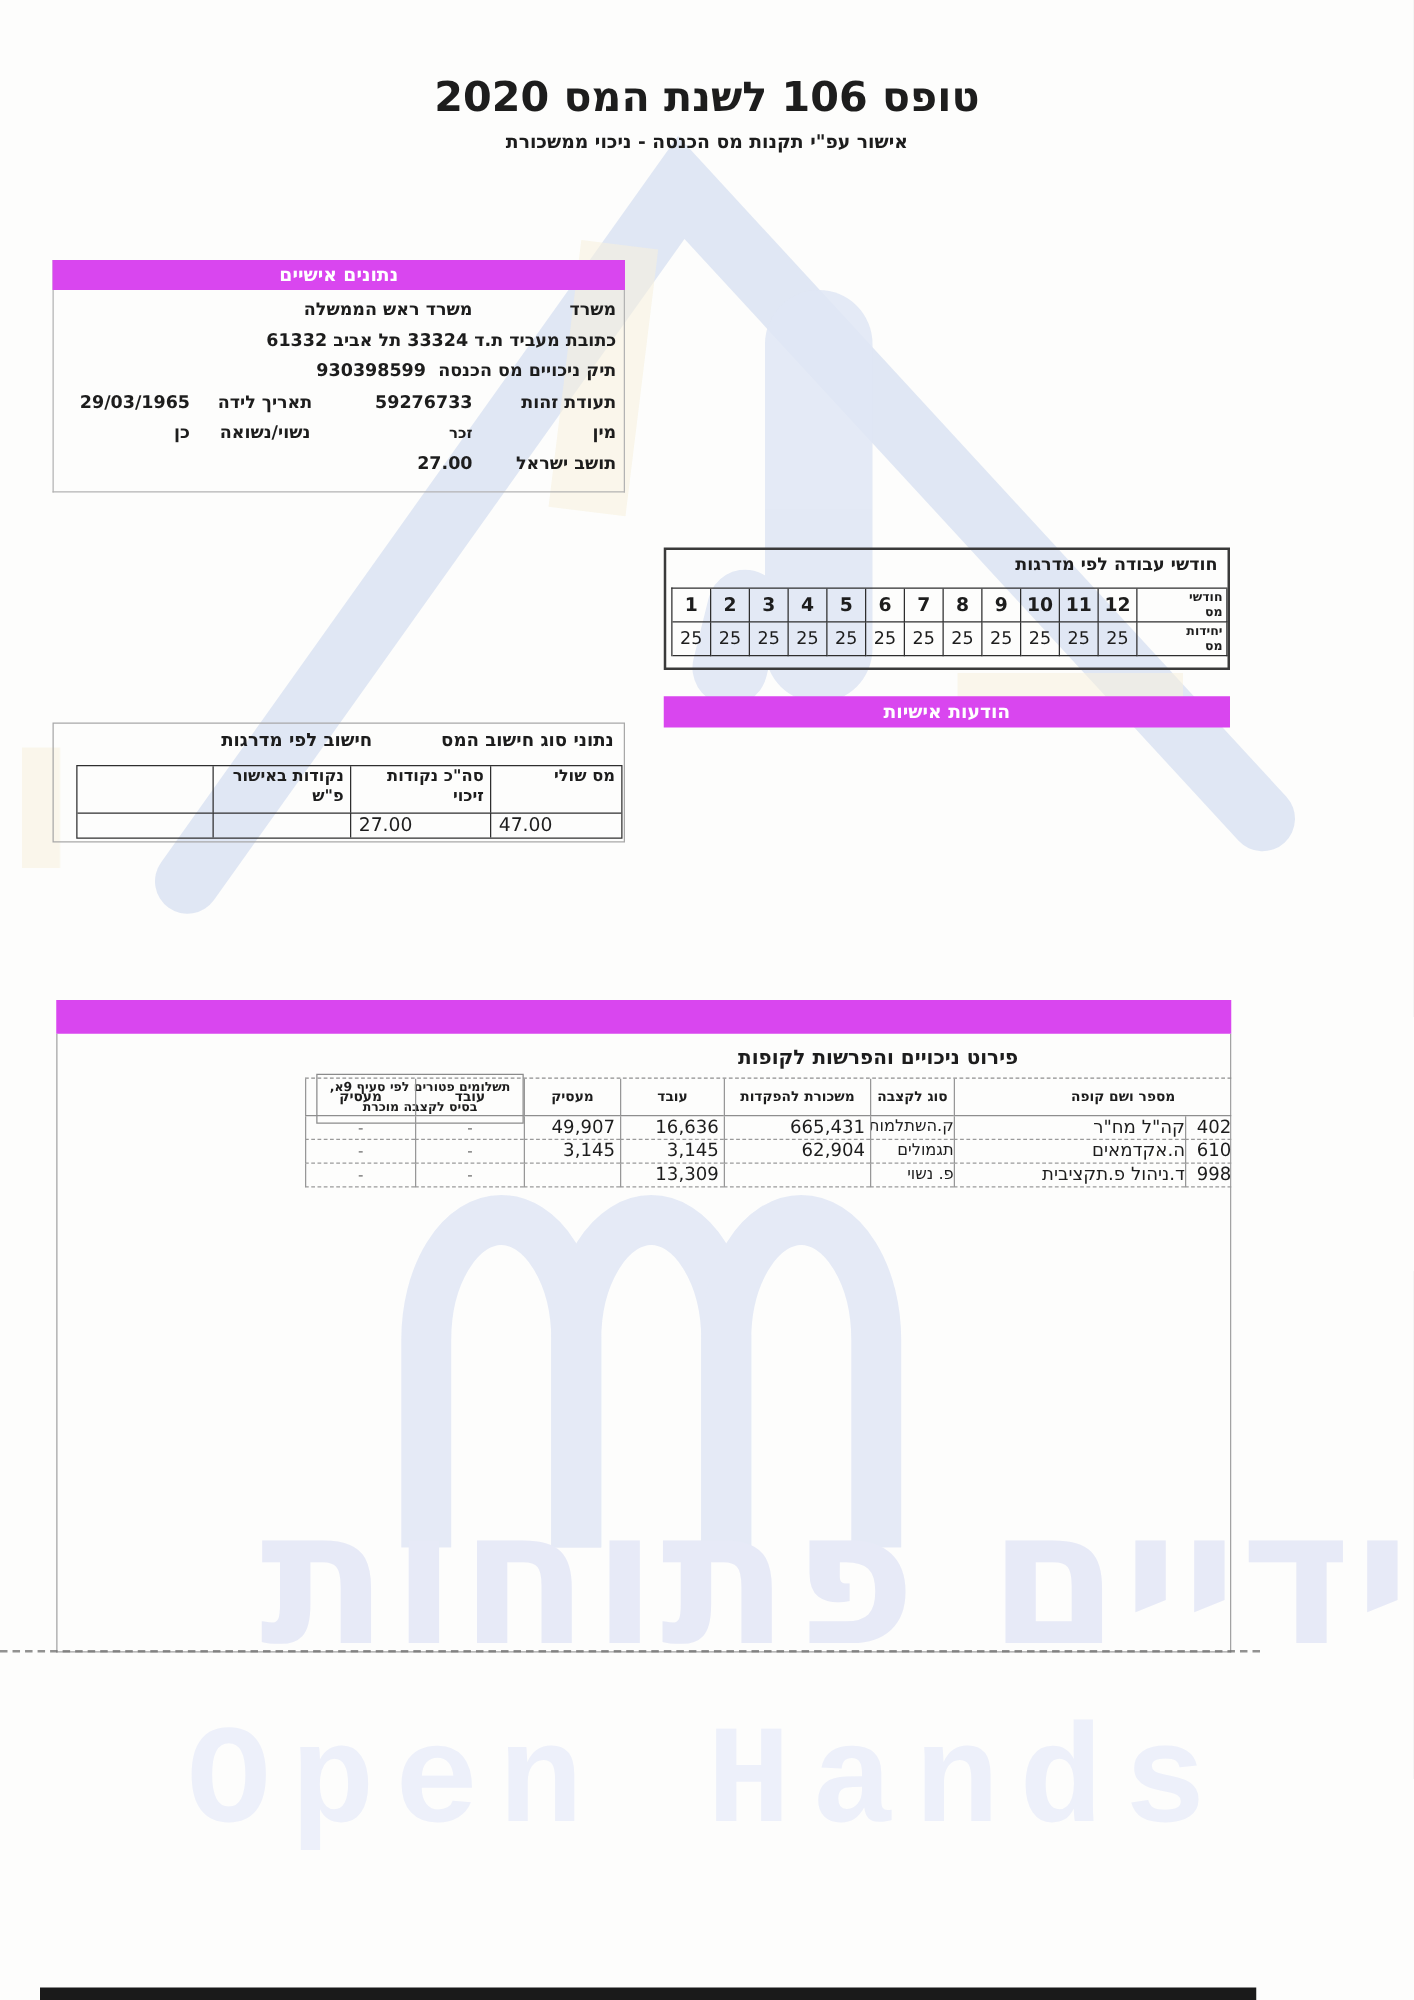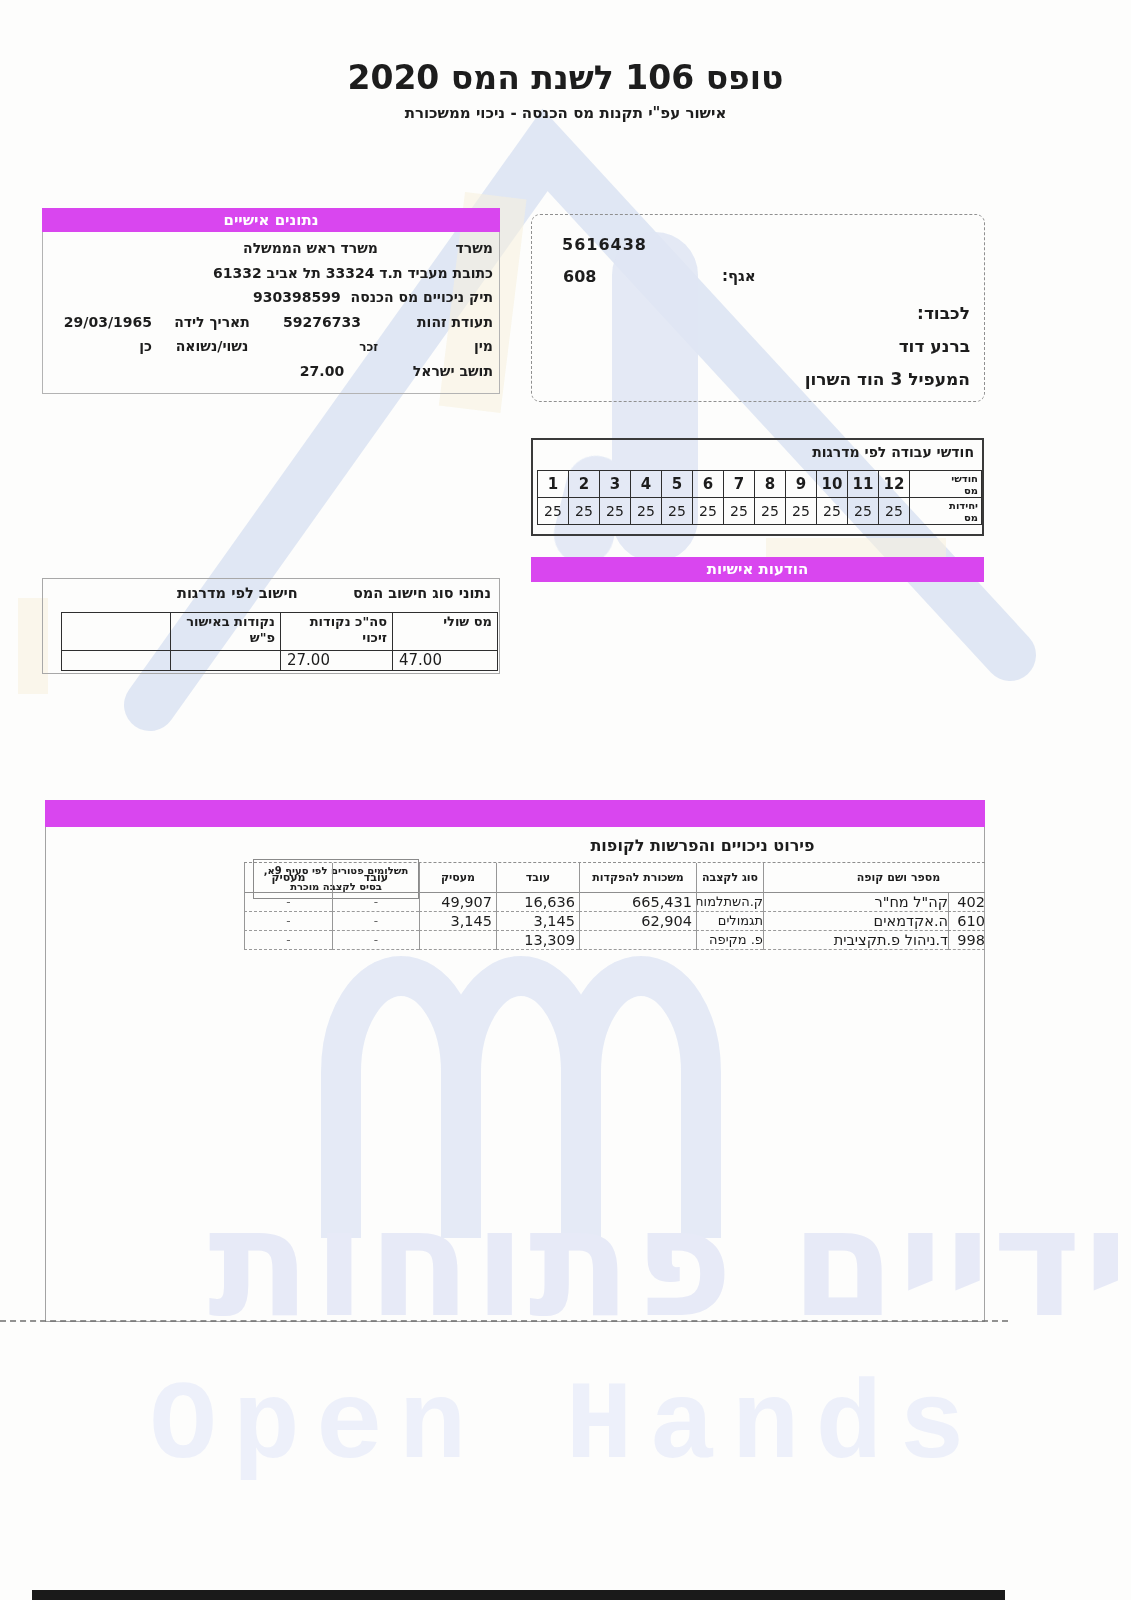--- a/index.html
+++ b/index.html
@@ -20,21 +20,21 @@
   
   .title-main{left:0;top:58px;width:100%;text-align:center;font-size:33px;font-weight:bold;direction:rtl;}
   .title-sub{left:0;top:104px;width:100%;text-align:center;font-size:15px;font-weight:bold;direction:rtl;}
 
   
   .pbox{left:42px;top:208px;width:458px;height:186px;border:1px solid #b3b3b3;border-top:none;box-sizing:border-box;}
   .pbox .hdr{position:absolute;left:-1px;top:0;width:458px;height:24px;line-height:24px;font-size:15px;}
   .prows{position:absolute;right:6px;left:6px;top:28px;direction:rtl;font-size:14px;font-weight:bold;}
   .prow{height:24.5px;line-height:24.5px;white-space:nowrap;}
   .w115{display:inline-block;width:115px;}
-  .w110r{display:inline-block;width:112px;text-align:center;direction:ltr;}
+  .w110r{display:inline-block;width:112px;text-align:right;direction:ltr;}
   .w105c{display:inline-block;width:108px;text-align:center;}
   .pv-far{display:inline-block;margin-right:6px;}
   .sm{font-size:12px;}
 
   
   .rbox{left:531px;top:214px;width:454px;height:188px;border:1px dashed #909090;border-radius:9px;box-sizing:border-box;}
   .rnum{position:absolute;left:30px;top:20px;font-size:16px;font-weight:bold;letter-spacing:1px;}
   .ragafv{position:absolute;left:31px;top:52px;font-size:16px;font-weight:bold;}
   .ragafl{position:absolute;left:190px;top:52px;font-size:15px;font-weight:bold;direction:rtl;}
   .raddr{position:absolute;right:14px;top:82px;text-align:right;direction:rtl;font-size:17px;font-weight:bold;line-height:33px;}
@@ -138,30 +138,20 @@
         </div>
         <div class="prow">
           <span class="w115">מין</span><span class="w110r sm" style="text-align:right;direction:rtl;">זכר</span><span class="w105c">נשוי/נשואה</span><span class="pv-far">כן</span>
         </div>
         <div class="prow">
           <span class="w115">תושב ישראל</span><span class="w110r">27.00</span>
         </div>
       </div>
     </div>
 
-    <div class="abs rbox">
-      <div class="rnum">5616438</div>
-      <div class="ragafv">608</div>
-      <div class="ragafl">אגף:</div>
-      <div class="raddr">
-        <div>לכבוד:</div>
-        <div>ברנע דוד</div>
-        <div>המעפיל 3 הוד השרון</div>
-      </div>
-    </div>
 
     <div class="abs mbox">
       <div class="mtitle">חודשי עבודה לפי מדרגות</div>
       <div class="mgrid">
         <div class="mcell mo">1</div>
         <div class="mcell mo">2</div>
         <div class="mcell mo">3</div>
         <div class="mcell mo">4</div>
         <div class="mcell mo">5</div>
         <div class="mcell mo">6</div>
@@ -254,21 +244,21 @@
       <div class="dcell drow">ה.אקדמאים</div>
       <div class="dcell drow typ">תגמולים</div>
       <div class="dcell drow ltrnum">62,904</div>
       <div class="dcell drow ltrnum">3,145</div>
       <div class="dcell drow ltrnum">3,145</div>
       <div class="dcell drow dash">-</div>
       <div class="dcell drow dash">-</div>
 
       <div class="dcell drow num">998</div>
       <div class="dcell drow">ד.ניהול פ.תקציבית</div>
-      <div class="dcell drow typ">פ. מקיפה</div>
+      <div class="dcell drow typ">פ. נשוי</div>
       <div class="dcell drow ltrnum"></div>
       <div class="dcell drow ltrnum">13,309</div>
       <div class="dcell drow ltrnum"></div>
       <div class="dcell drow dash">-</div>
       <div class="dcell drow dash">-</div>
     </div>
 
     <div class="abs scanline"></div>
     <div class="abs botbar"></div>
   </div>

